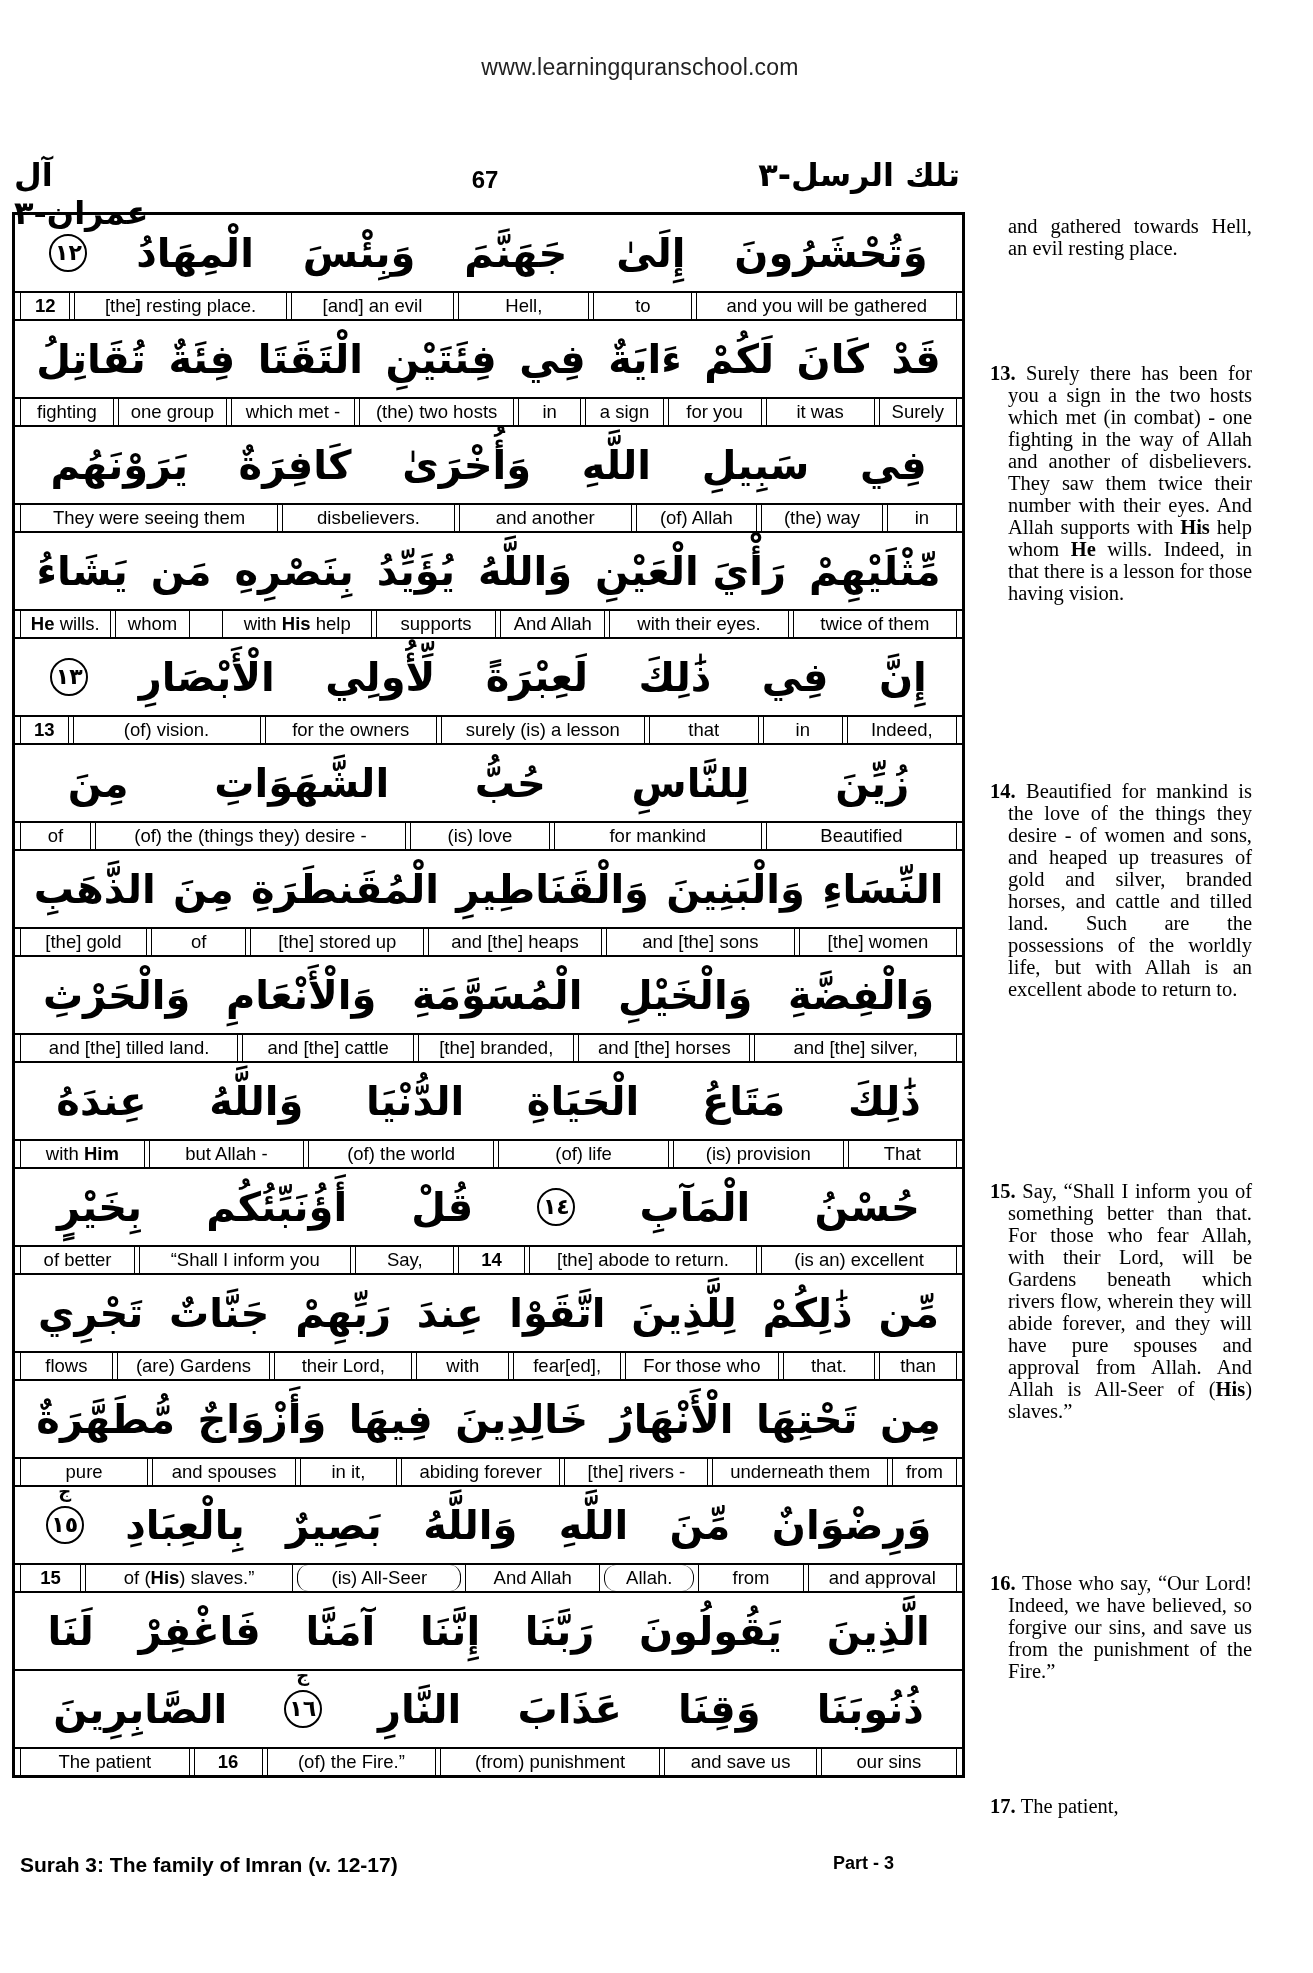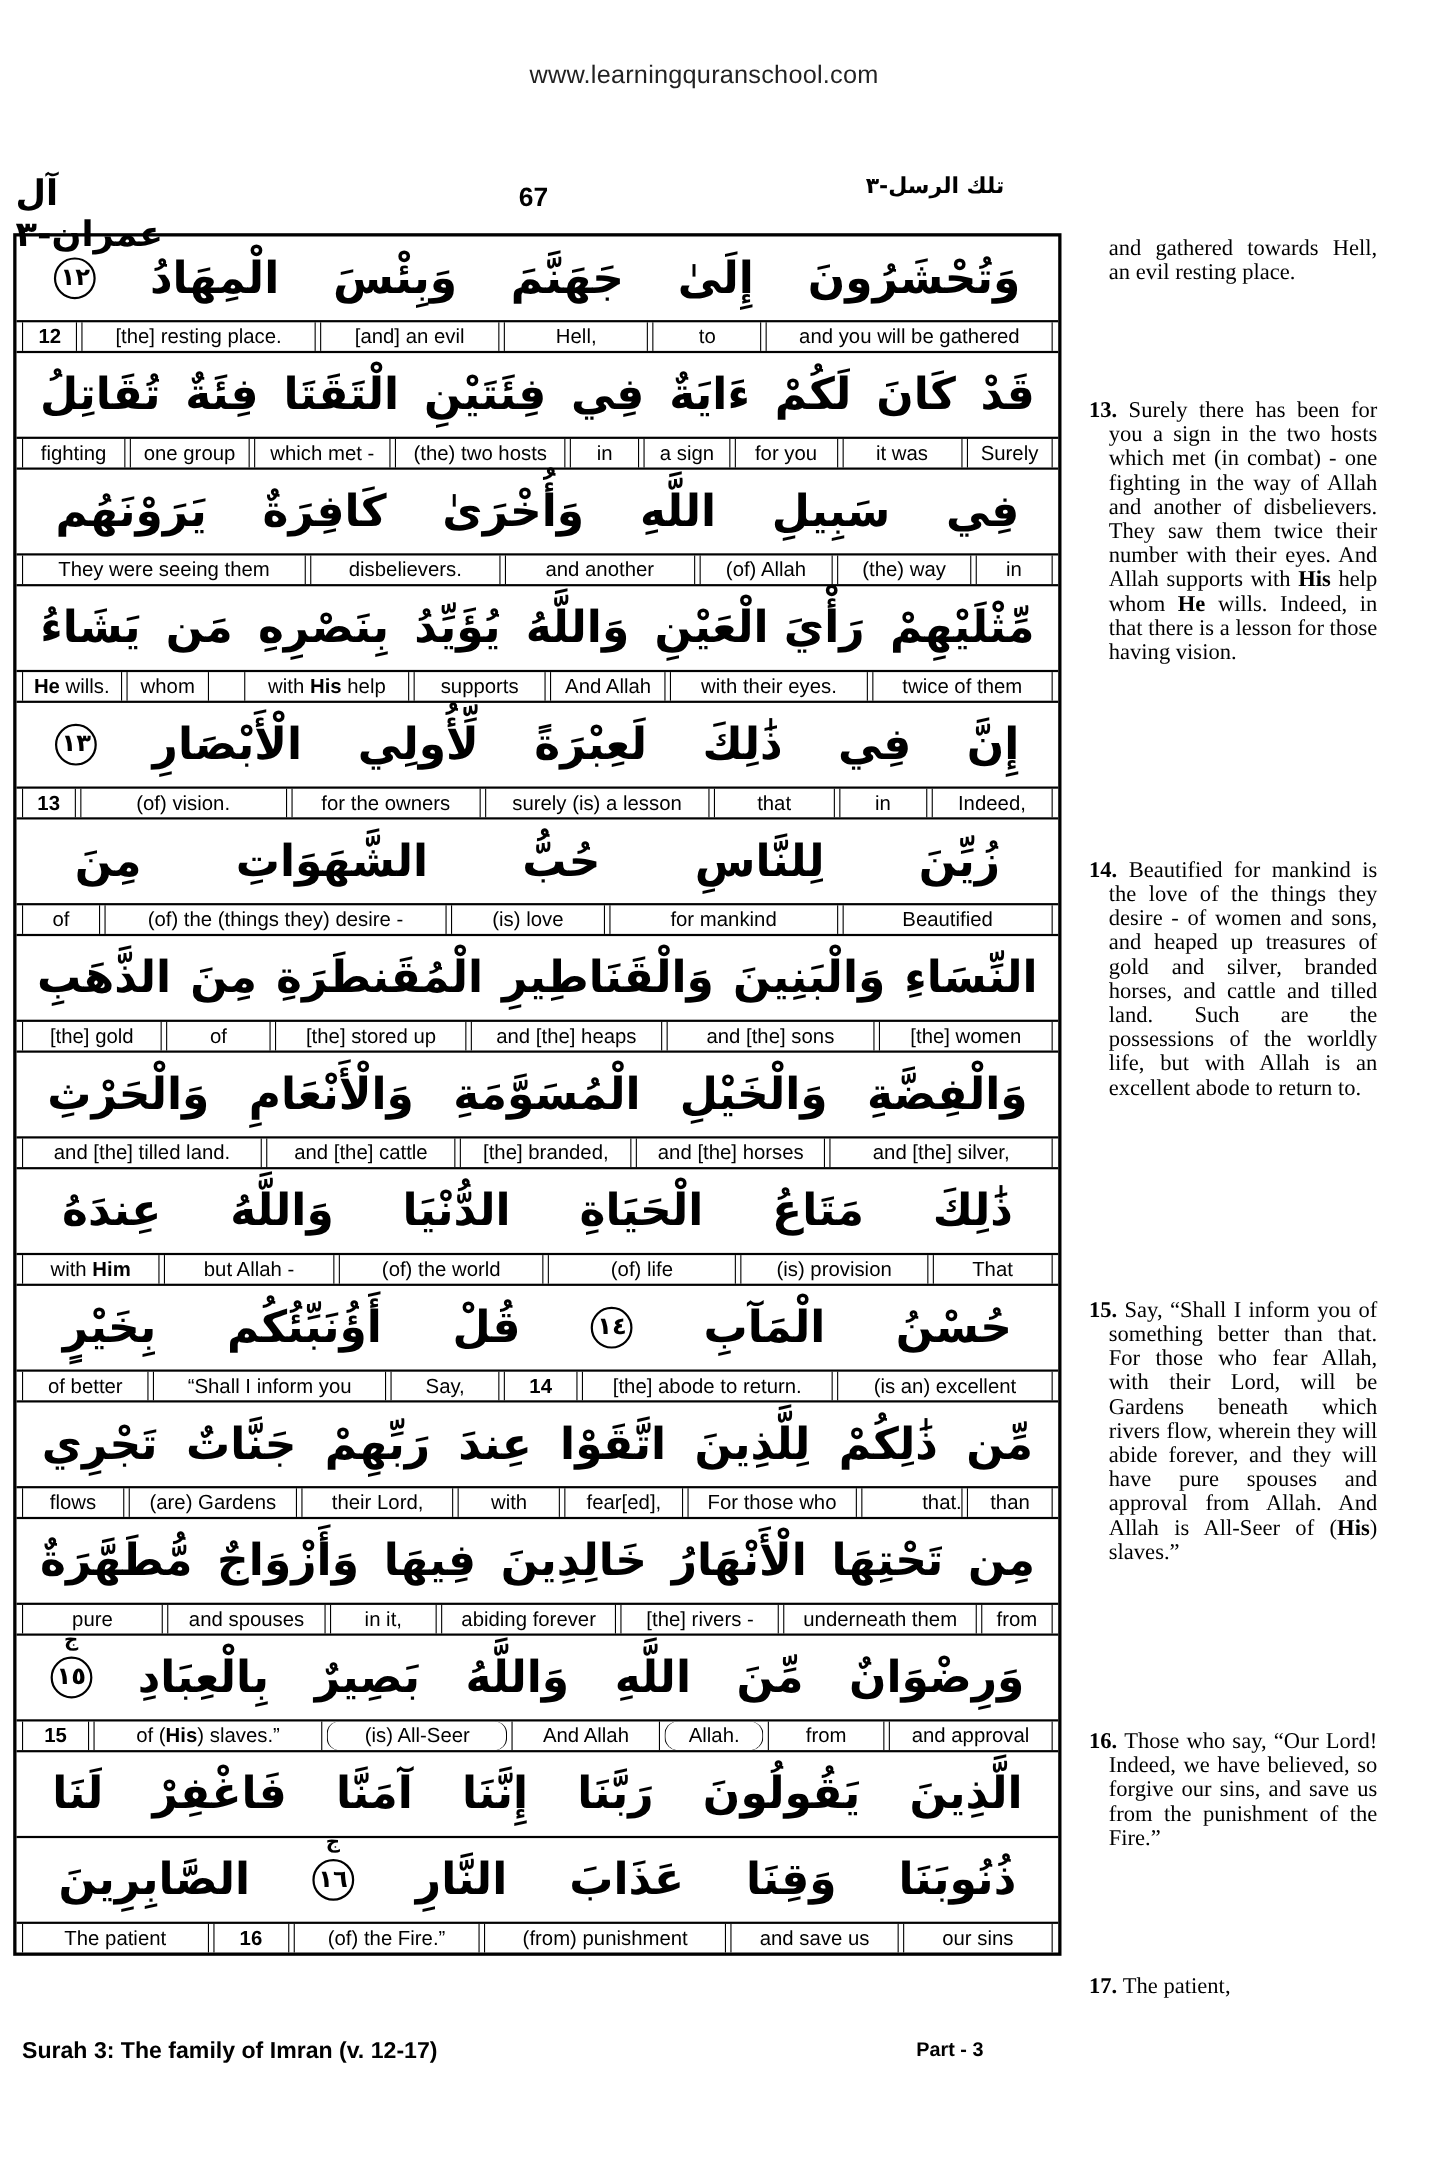--- a/index.html
+++ b/index.html
@@ -5,21 +5,21 @@
   html, body { margin: 0; padding: 0; background: #ffffff; }
   body { width: 1313px; height: 1973px; position: relative; overflow: hidden; color: #000; }
   .url { position: absolute; top: 54px; left: 0; width: 1280px; text-align: center;
          font-family: "Liberation Sans", sans-serif; font-size: 23px; color: #222; letter-spacing: 0.2px; }
   .hdr { position: absolute; top: 156px; height: 48px; }
   .hdr-left { left: 14px; width: 140px; font-family: "DejaVu Sans", sans-serif; font-weight: bold;
               font-size: 32px; direction: rtl; text-align: left; }
   .hdr-center { left: 430px; width: 110px; text-align: center; font-family: "Liberation Sans", sans-serif;
                 font-weight: bold; font-size: 24px; top: 166px; }
   .hdr-right { left: 740px; width: 220px; font-family: "DejaVu Sans", sans-serif; font-weight: bold;
-               font-size: 20px; direction: rtl; text-align: center; }
+               font-size: 32px; direction: rtl; text-align: right; }
 
   .table { position: absolute; left: 12px; top: 212px; width: 947px; border: 3px solid #000;
            box-sizing: content-box; }
   .block { display: block; }
   .ar-row { height: 76px; border-bottom: 2px solid #000; display: flex; direction: rtl;
             align-items: center; justify-content: space-around; padding: 0 10px;
             font-family: "DejaVu Sans", sans-serif; font-weight: bold; font-size: 40px; line-height: 1; }
   .ar-row .w { white-space: nowrap; }
   .ar-row .marker { font-size: 22px; border: 2.5px solid #000; border-radius: 50%; width: 34px; height: 34px;
                     display: inline-flex; align-items: center; justify-content: center; font-weight: bold;
@@ -259,21 +259,21 @@
         <span class="w">جَنَّاتٌ</span>
         <span class="w">تَجْرِي</span>
       </div>
       <div class="en-row">
         <div class="cell" style="flex: 6 1 0px;">flows</div>
         <div class="cell" style="flex: 10 1 0px;">(are) Gardens</div>
         <div class="cell" style="flex: 9 1 0px;">their Lord,</div>
         <div class="cell" style="flex: 6 1 0px;">with</div>
         <div class="cell" style="flex: 7 1 0px;">fear[ed],</div>
         <div class="cell" style="flex: 10 1 0px;">For those who</div>
-        <div class="cell" style="flex: 6 1 0px; text-align: right;">that.</div>
+        <div class="cell" style="flex: 6 1 0px;">that.</div>
         <div class="cell" style="flex: 5 1 0px;">than</div>
       </div>
     </div>
     <div class="block">
       <div class="ar-row">
         <span class="w">مِن</span>
         <span class="w">تَحْتِهَا</span>
         <span class="w">الْأَنْهَارُ</span>
         <span class="w">خَالِدِينَ</span>
         <span class="w">فِيهَا</span>

